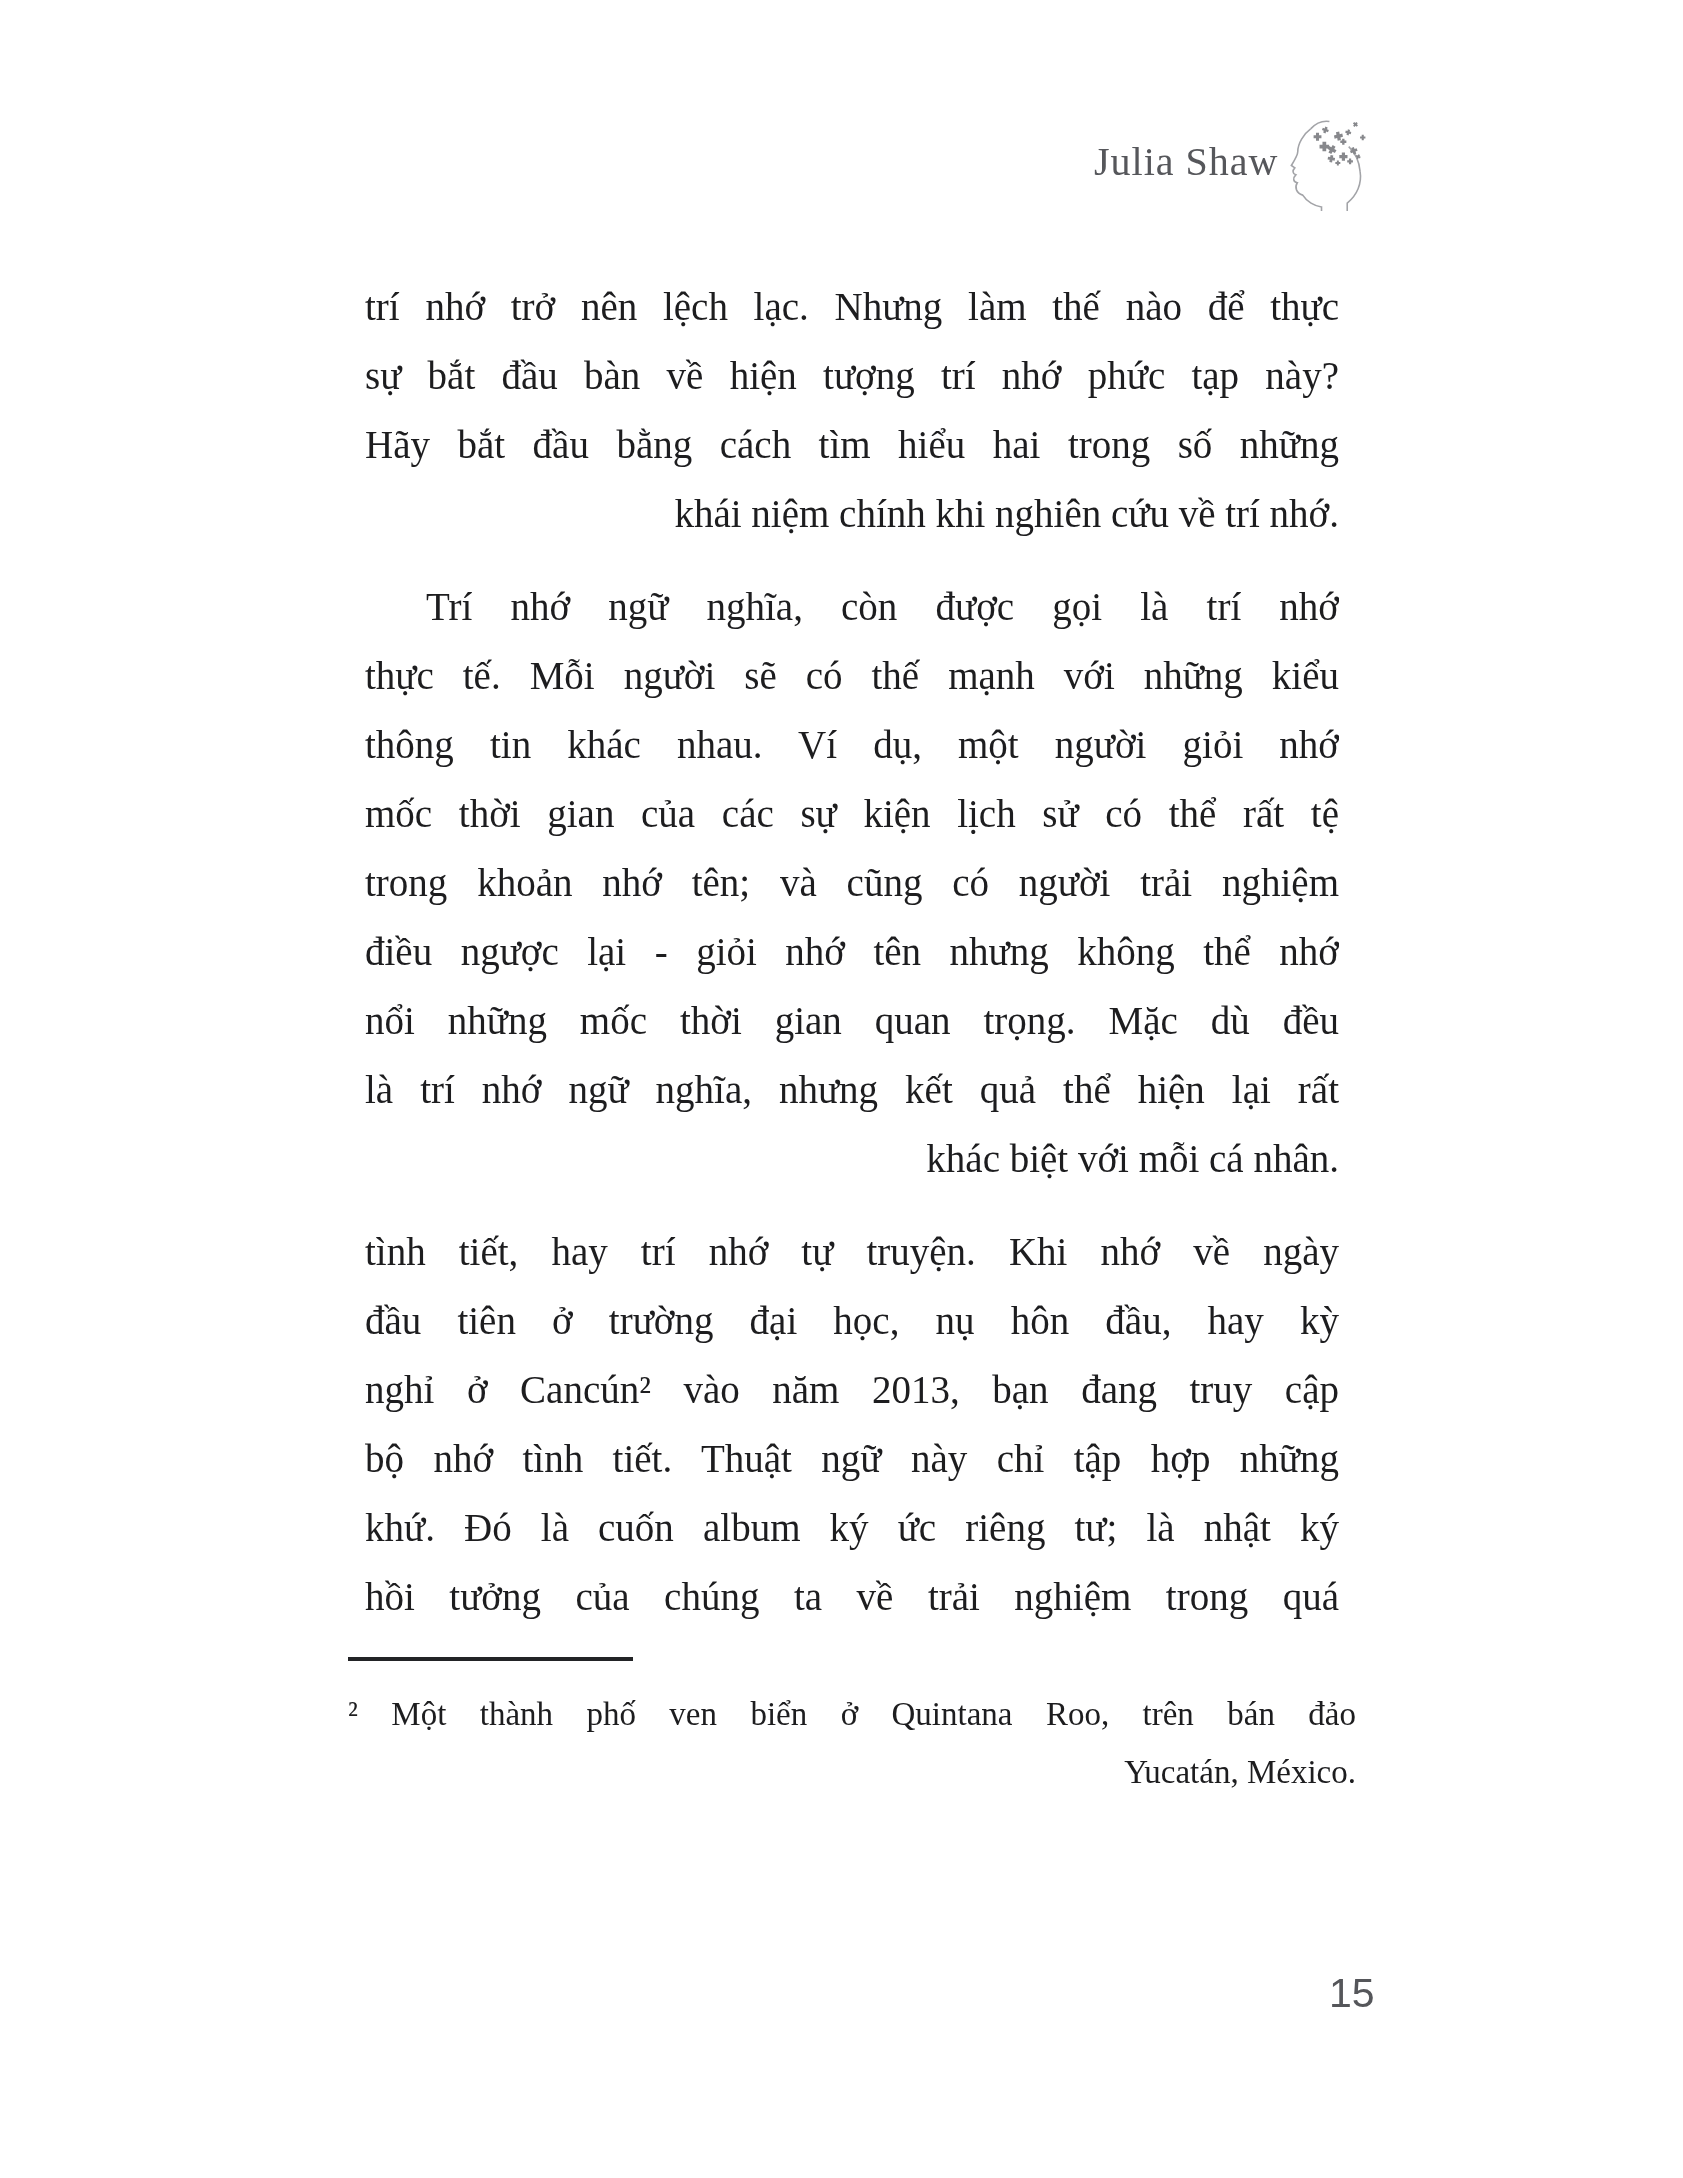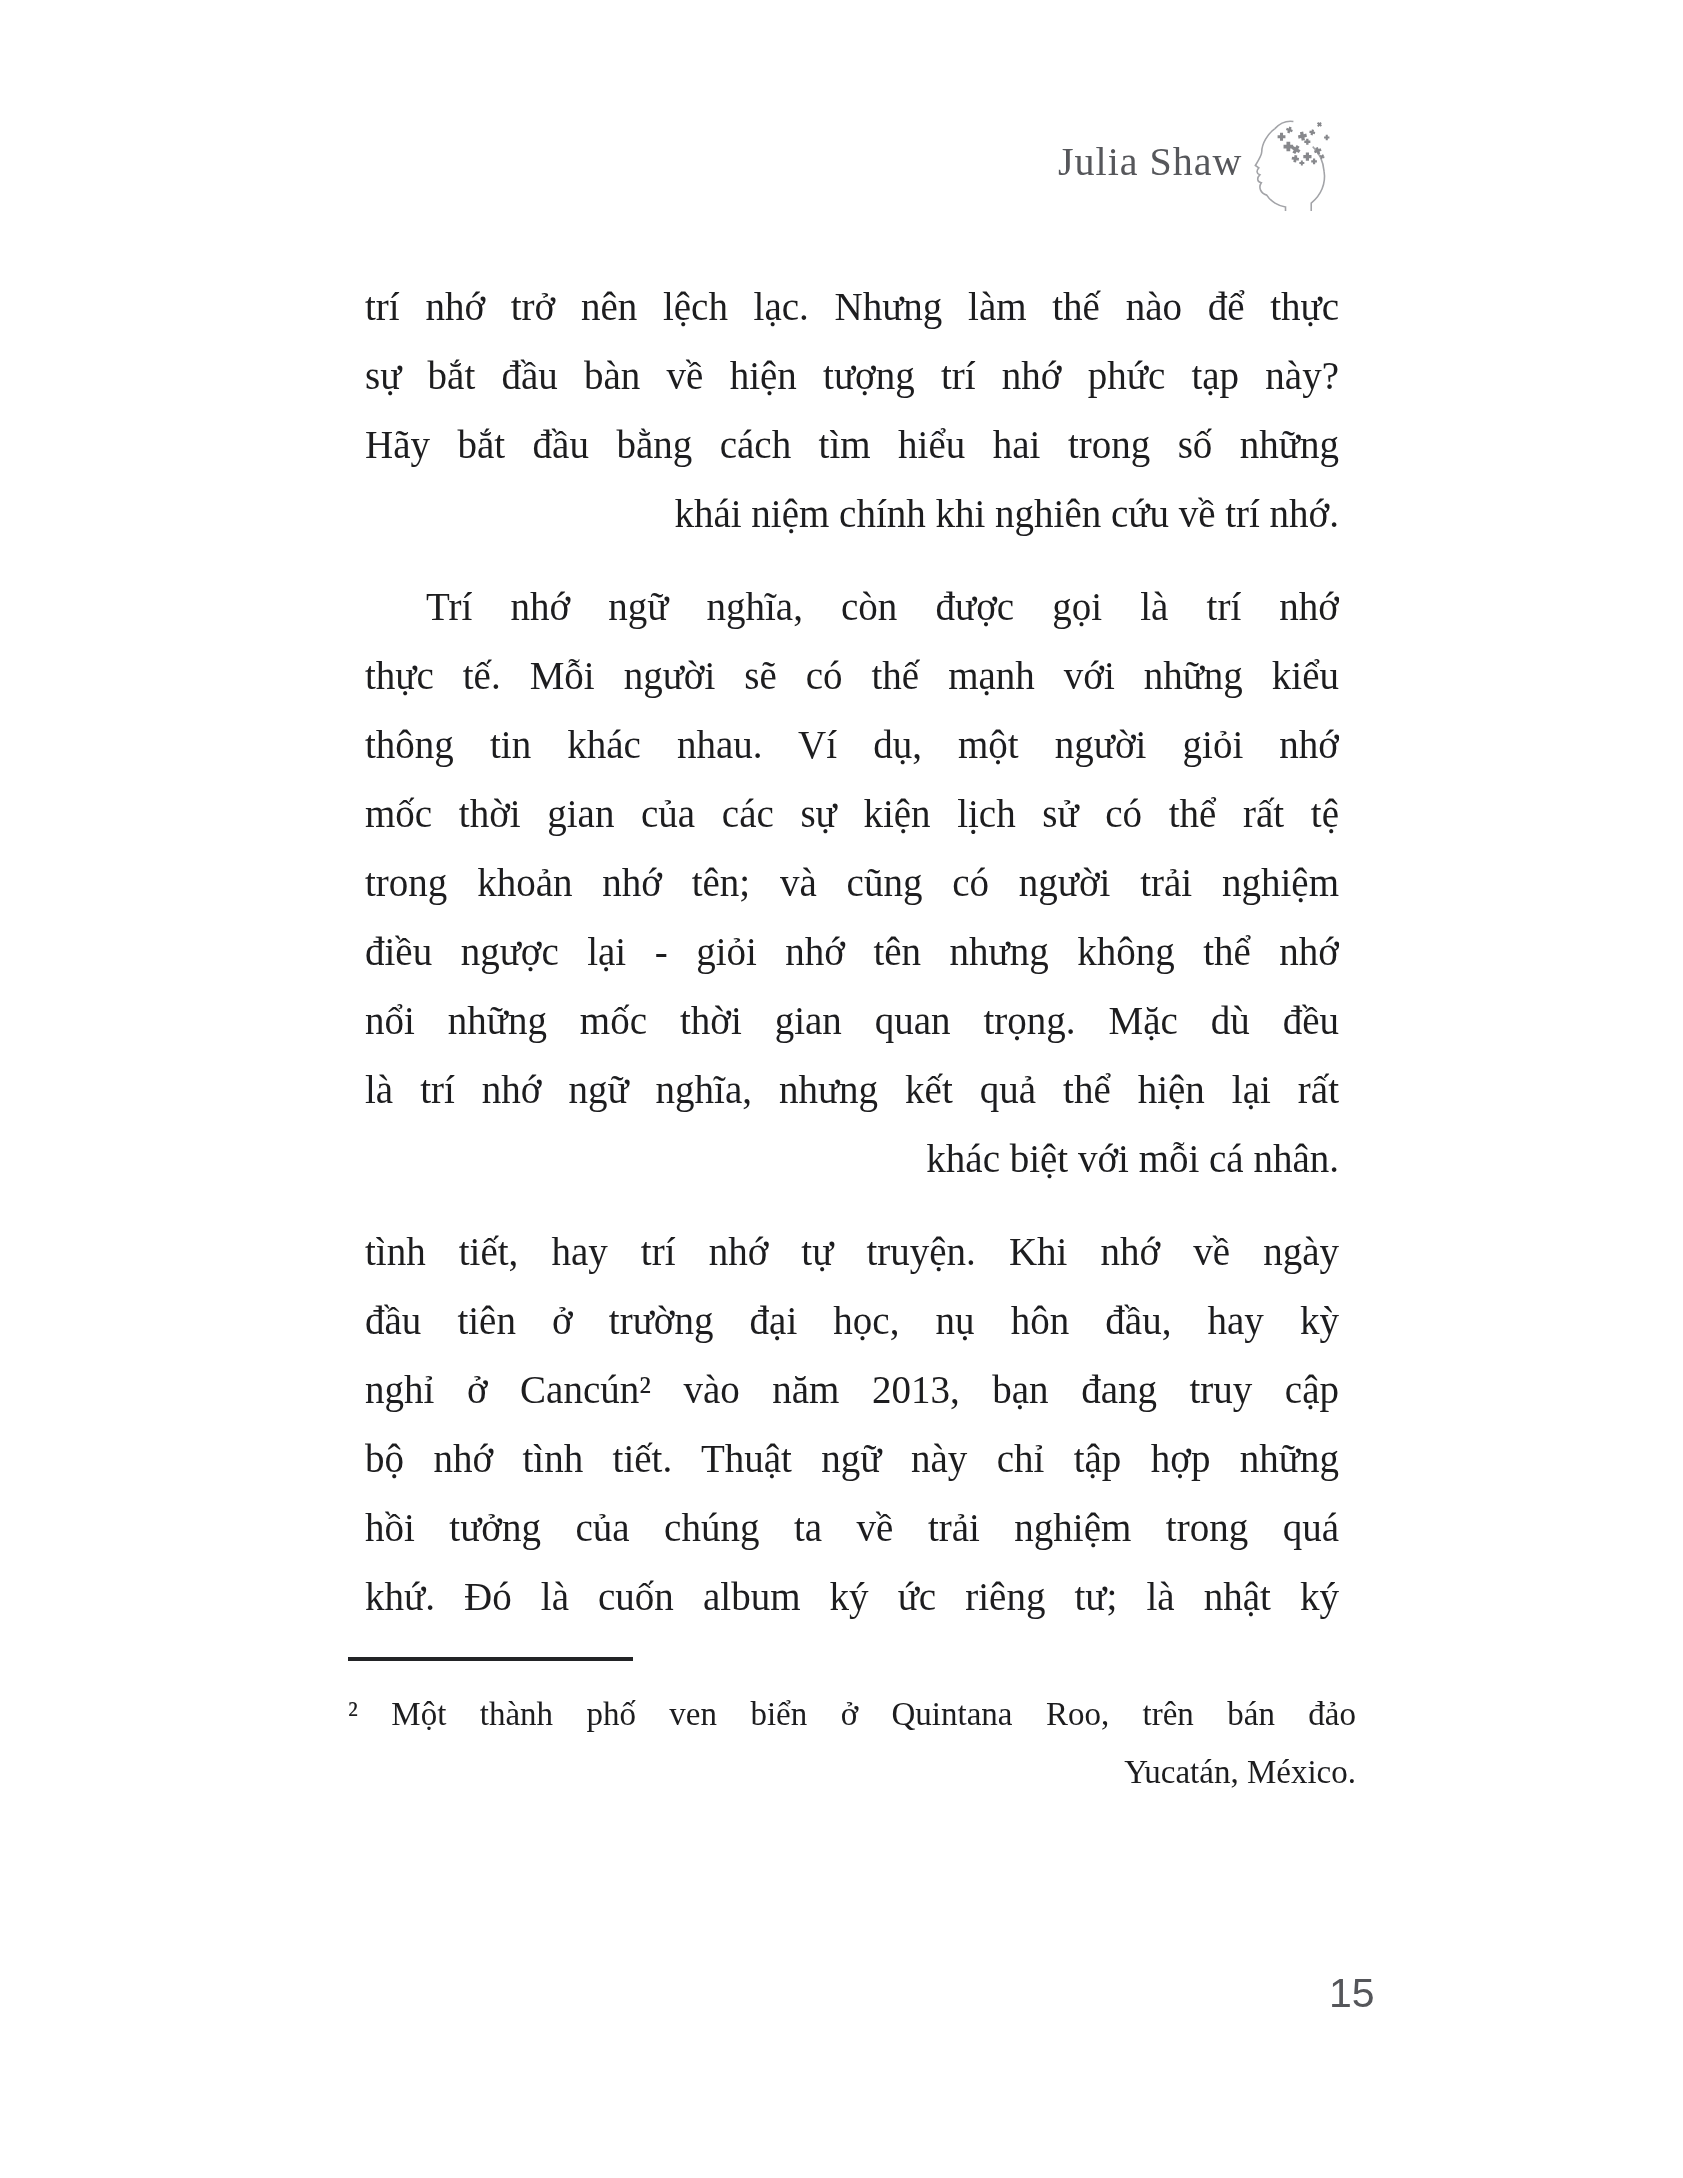--- a/index.html
+++ b/index.html
@@ -8,21 +8,21 @@
     width:1683px; height:2178px;
     background:#ffffff;
     margin:0 auto;
     overflow:hidden;
     font-family:"Liberation Serif","DejaVu Serif",serif;
     color:#1d1d1f;
   }
 
   
   .page-header {
-    position:absolute; top:111px; left:1058px;
+    position:absolute; top:111px; left:1094px;
     display:flex; align-items:center; 
   }
   .author {
     font-size:40px; line-height:69px;
     color:#56575b; letter-spacing:1px;
     white-space:nowrap;
   }
   .head-icon { width:89px; height:101px; display:block; }
 
   
@@ -112,22 +112,22 @@
           <div class="line just">điều ngược lại - giỏi nhớ tên nhưng không thể nhớ</div>
           <div class="line just">nổi những mốc thời gian quan trọng. Mặc dù đều</div>
           <div class="line just">là trí nhớ ngữ nghĩa, nhưng kết quả thể hiện lại rất</div>
           <div class="line">khác biệt với mỗi cá nhân.</div>
         </div>
         <div class="para">
           <div class="line just">tình tiết, hay trí nhớ tự truyện. Khi nhớ về ngày</div>
           <div class="line just">đầu tiên ở trường đại học, nụ hôn đầu, hay kỳ</div>
           <div class="line just">nghỉ ở Cancún² vào năm 2013, bạn đang truy cập</div>
           <div class="line just">bộ nhớ tình tiết. Thuật ngữ này chỉ tập hợp những</div>
+          <div class="line just">khứ. Đó là cuốn album ký ức riêng tư; là nhật ký</div>
           <div class="line just">hồi tưởng của chúng ta về trải nghiệm trong quá</div>
-          <div class="line just">khứ. Đó là cuốn album ký ức riêng tư; là nhật ký</div>
         </div>
       </div>
     <div class="rule"></div>
     <div id="footnote" class="footnote">
         <div class="line just">² Một thành phố ven biển ở Quintana Roo, trên bán đảo</div>
         <div class="line">Yucatán, México.</div>
       </div>
   </main>
 
   <div class="pagenum">15</div>

